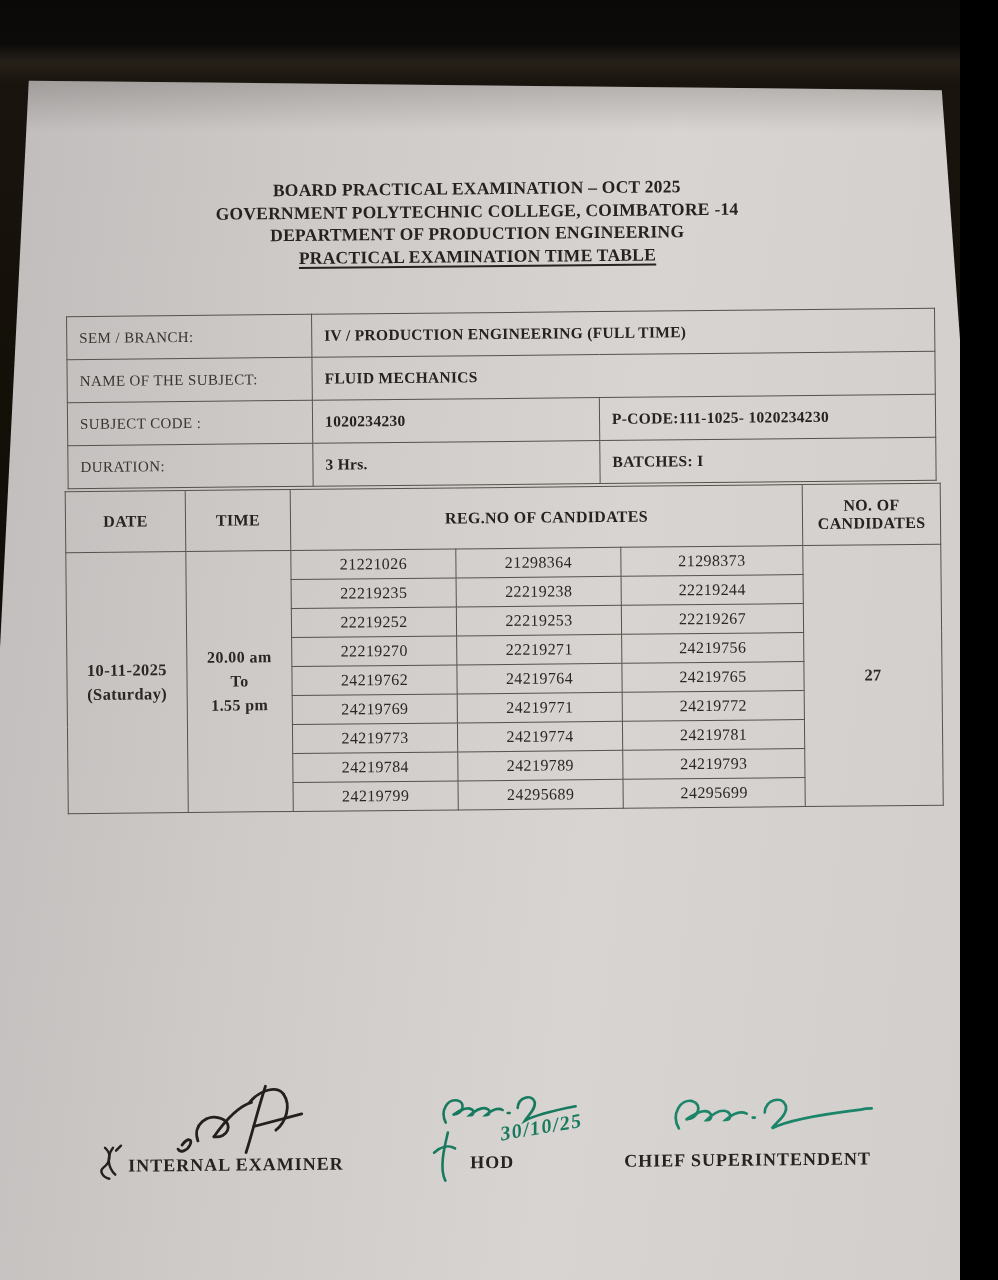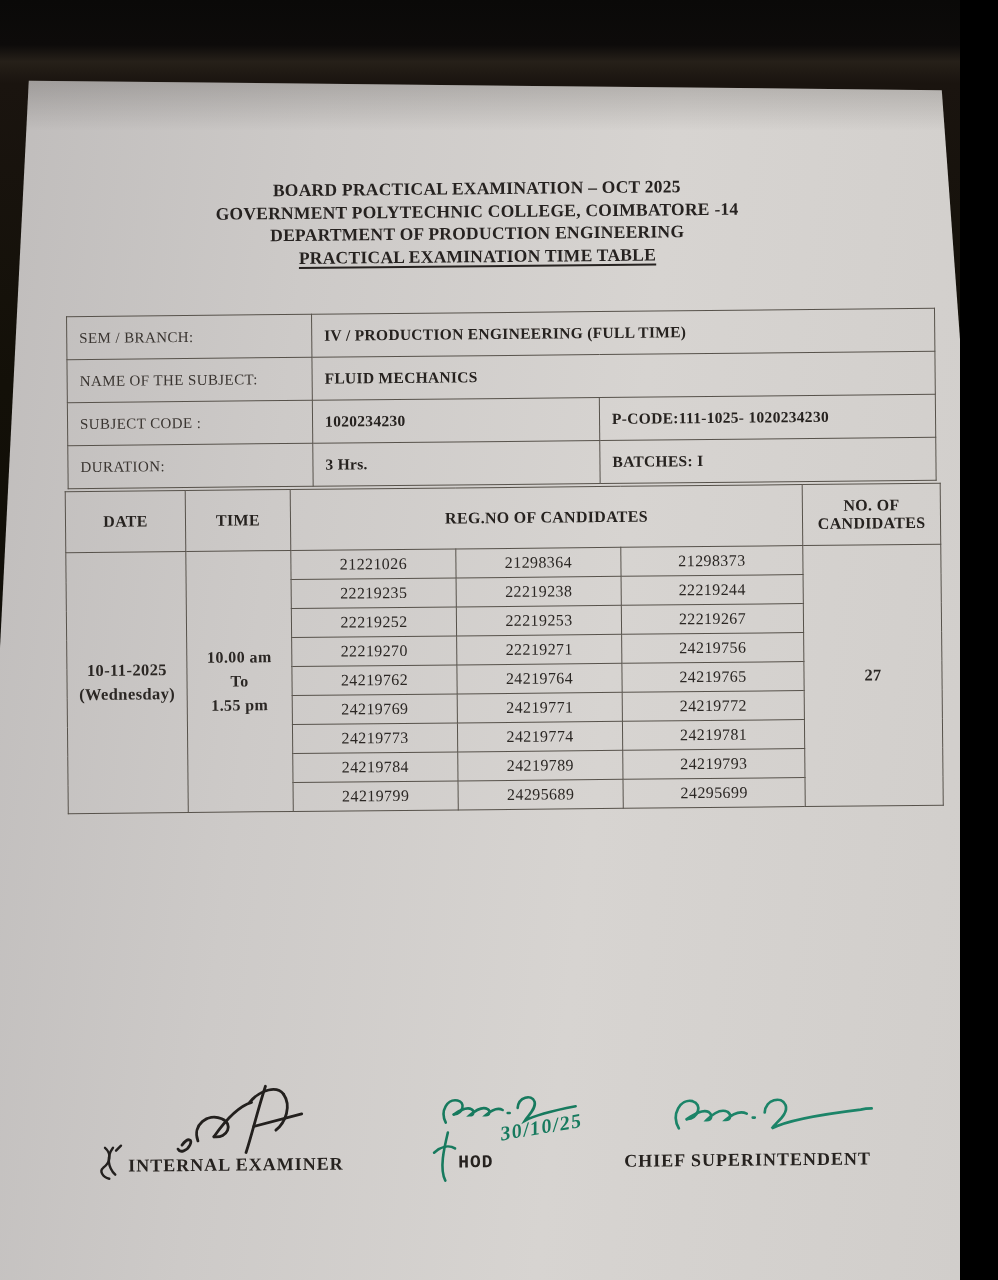--- a/index.html
+++ b/index.html
@@ -38,21 +38,21 @@
   .exam-table{position:absolute;left:65px;top:487px;width:875px;text-align:center;}
   .exam-table th,.exam-table td{border:1.6px solid #57524b;padding:0 4px;}
   .exam-table thead th{height:60px;font-weight:bold;font-size:16px;letter-spacing:.3px;color:#26221f;}
   .exam-table tbody td{height:28px;font-size:16px;letter-spacing:.4px;font-weight:normal;color:#2b2724;}
   .exam-table td.datecell{font-weight:bold;font-size:16.5px;line-height:1.45;}
   .exam-table td.timecell{font-weight:bold;font-size:16px;line-height:1.5;}
   .exam-table td.countcell{font-weight:bold;font-size:16.5px;}
   
   .sig-label{position:absolute;font-weight:bold;font-size:18px;letter-spacing:1px;color:#26221f;white-space:nowrap;}
   .lbl-internal{left:122px;top:1152px;}
-  .lbl-hod{left:452px;top:1152px;font-family:Liberation Mono, monospace;}
+  .lbl-hod{left:464px;top:1152px;}
   .lbl-chief{left:618px;top:1152px;}
   .sig-svg{position:absolute;}
   .svg-internal{left:148px;top:1076px;width:180px;height:95px;}
   .svg-mark{left:90px;top:1138px;width:28px;height:44px;}
   .svg-hod{left:418px;top:1088px;width:160px;height:100px;}
   .svg-chief{left:655px;top:1090px;width:215px;height:58px;}
   .hod-date{position:absolute;left:494px;top:1116px;transform:rotate(-9deg);
     color:#177a5e;font-weight:bold;font-style:italic;font-size:20px;letter-spacing:1.5px;white-space:nowrap;}
 </style>
 </head>
@@ -114,24 +114,24 @@
             <th>
               <div>NO. OF</div>
               <div>CANDIDATES</div>
             </th>
           </tr>
         </thead>
         <tbody>
           <tr>
             <td class="datecell" rowspan="9">
               <div>10-11-2025</div>
-              <div>(Wednesday)</div>
+              <div>(Saturday)</div>
             </td>
             <td class="timecell" rowspan="9">
-              <div>10.00 am</div>
+              <div>20.00 am</div>
               <div>To</div>
               <div>1.55 pm</div>
             </td>
             <td>21221026</td>
             <td>21298364</td>
             <td>21298373</td>
             <td class="countcell" rowspan="9">27</td>
           </tr>
           <tr>
             <td>22219235</td>

